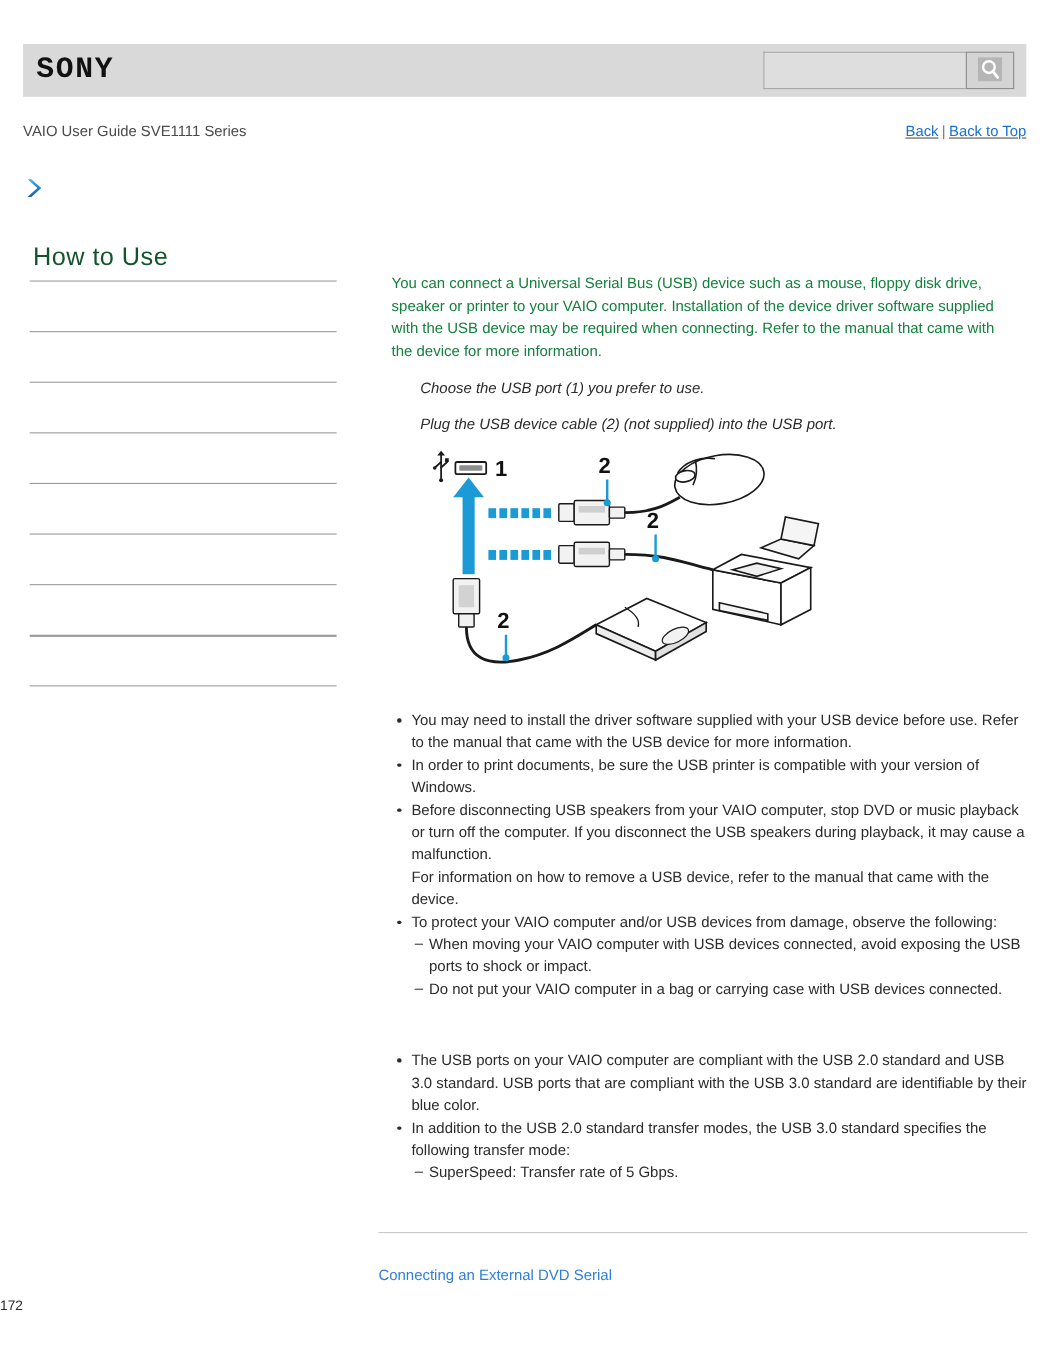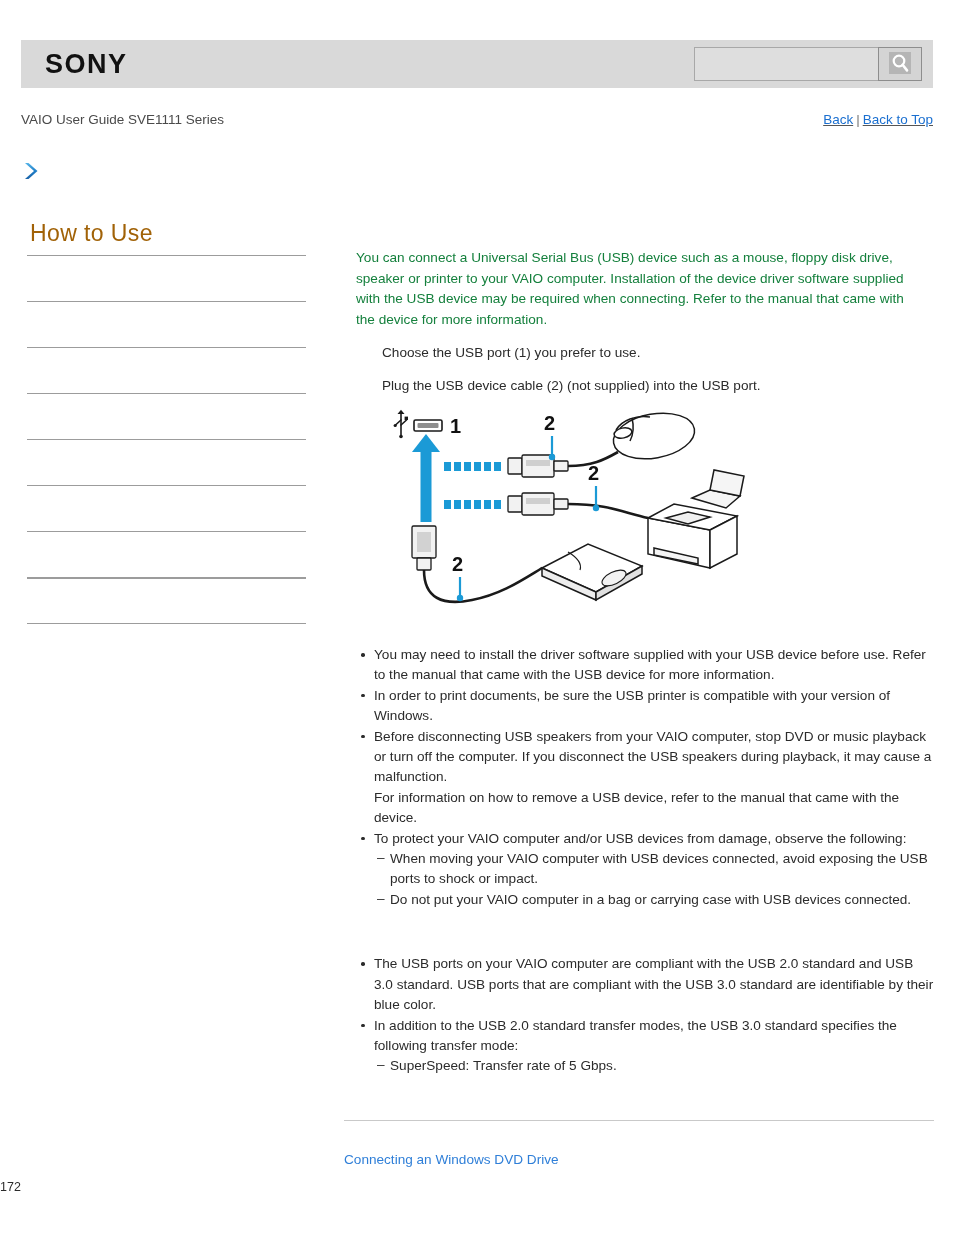--- a/index.html
+++ b/index.html
@@ -22,22 +22,22 @@
     left: 21px;
     top: 40px;
     width: 912px;
     height: 48px;
     background: #d9d9d9;
     display: flex;
     align-items: center;
     justify-content: space-between;
   }
   .sony-logo {
-    margin-left: 24px;
-    font-family: Liberation Sans, sans-serif;
+    margin-left: 12px;
+    font-family: Liberation Mono, monospace;
     font-weight: bold;
     font-size: 27px;
     letter-spacing: 1.5px;
     color: #111111;
     line-height: 1;
   }
   .search-wrap {
     display: flex;
     align-items: stretch;
     margin-right: 11px;
@@ -113,21 +113,21 @@
   
   .sidebar {
     position: absolute;
     left: 27px;
     top: 220px;
     width: 279px;
   }
   .sidebar-title {
     font-size: 23px;
     font-weight: normal;
-    color: #a16207;
+    color: #14532d;
     margin: 0 0 7px 3px;
     letter-spacing: 0.4px;
     line-height: 1.2;
   }
   .nav-row {
     height: 46px;
     border-top: 1px solid #9c9c9c;
     box-sizing: border-box;
   }
   .nav-row.thick {
@@ -150,20 +150,21 @@
   .intro-para {
     font-size: 13.6px;
     line-height: 20.5px;
     color: #15803d;
     margin: 12px;
   }
   .steps {
     margin: 13px 0 0 0;
     padding: 0;
     list-style: none;
+    font-style: italic;
   }
   .steps li {
     font-size: 13.6px;
     line-height: 20.5px;
     color: #2b2b2b;
     margin: 0 0 12px 38px;
   }
 
   
   .figure {
@@ -451,14 +452,14 @@
     <li>
       <span>In addition to the USB 2.0 standard transfer modes, the USB 3.0 standard specifies the following transfer mode:</span>
       <ul class="subnotes">
         <li>SuperSpeed: Transfer rate of 5 Gbps.</li>
       </ul>
     </li>
   </ul>
 </div>
 
 <div class="footer-rule"></div>
-<a class="footer-link" href="#">Connecting an Windows DVD Drive</a>
+<a class="footer-link" href="#">Connecting an External DVD Serial</a>
 <div class="page-number">172</div>
 
 </body></html>

